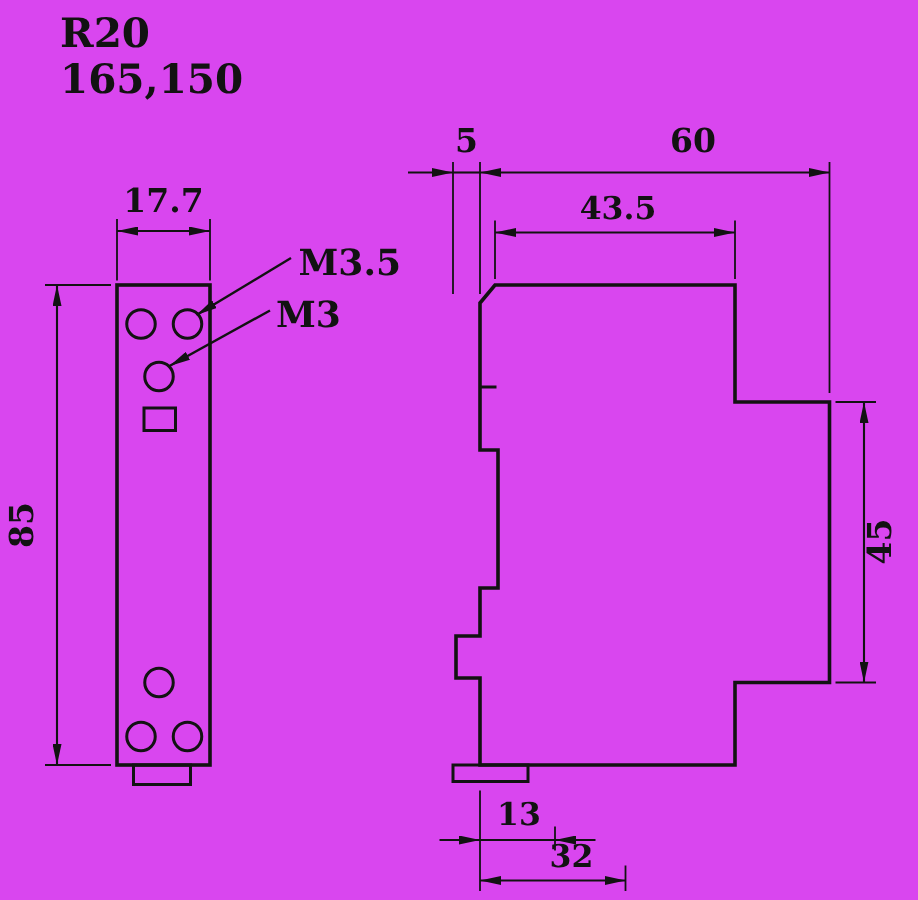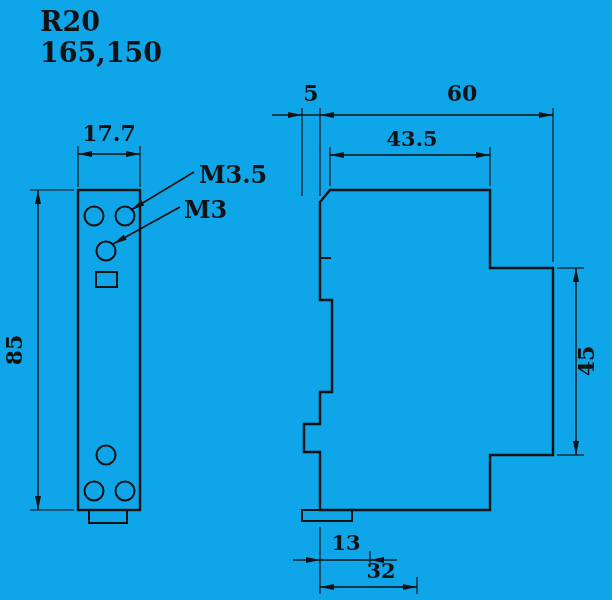--- a/index.html
+++ b/index.html
@@ -1,19 +1,19 @@
 <!DOCTYPE html>
 <html><head>
 <meta charset="utf-8">
 <style>
   html,body{margin:0;padding:0;background:#fff;}
   .canvas{
     position:relative;
     width:612px;height:600px;
-    background:#0ea5e9;
+    background:#d946ef;
     overflow:hidden;
   }
   svg{display:block;}
   .t{
     font-family:"DejaVu Serif", serif;
     font-weight:bold;
     fill:#121212;
   }
   .t-title{font-size:27px;}
   .t-dim{font-size:22px;}

